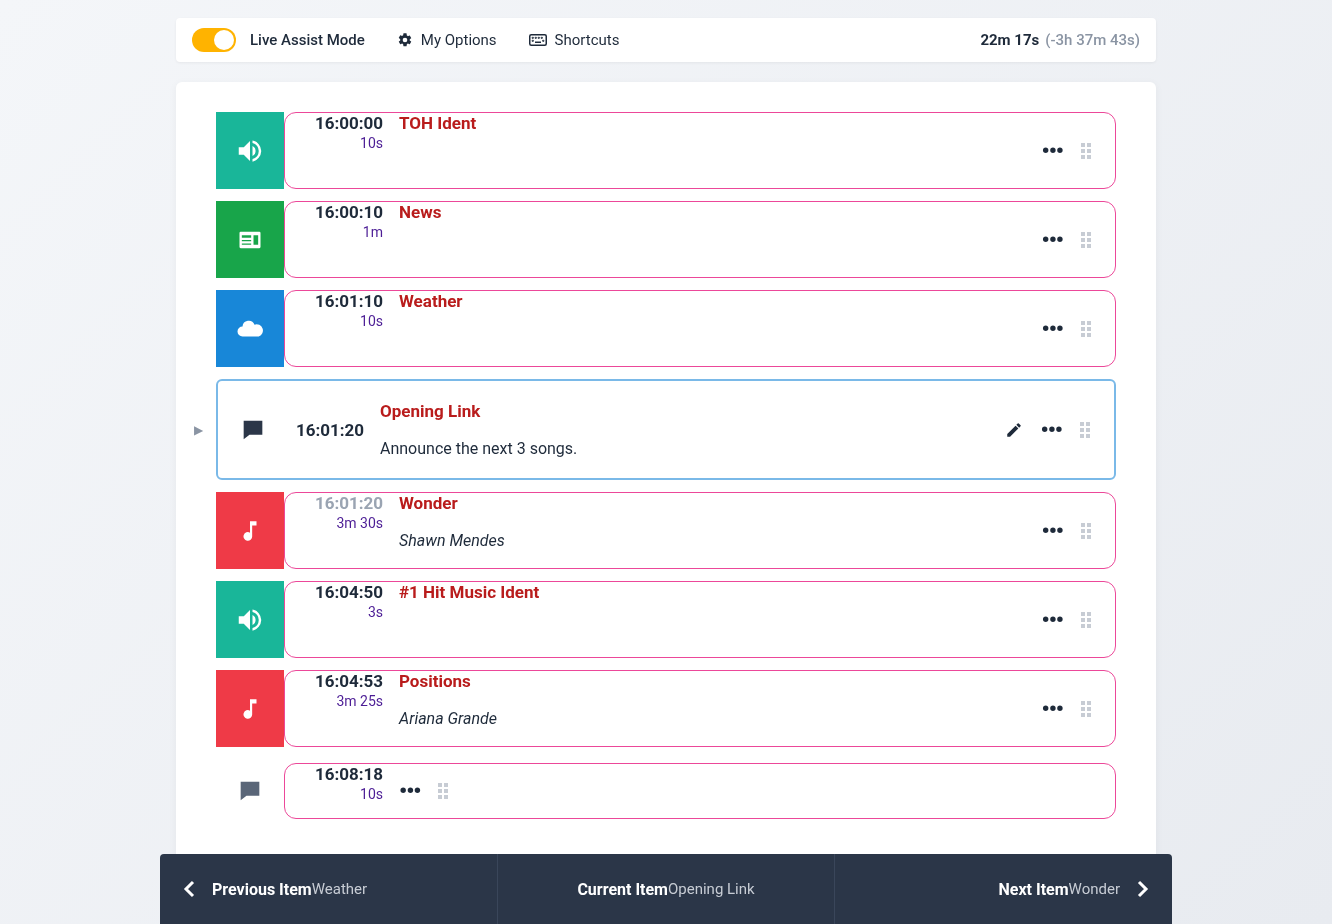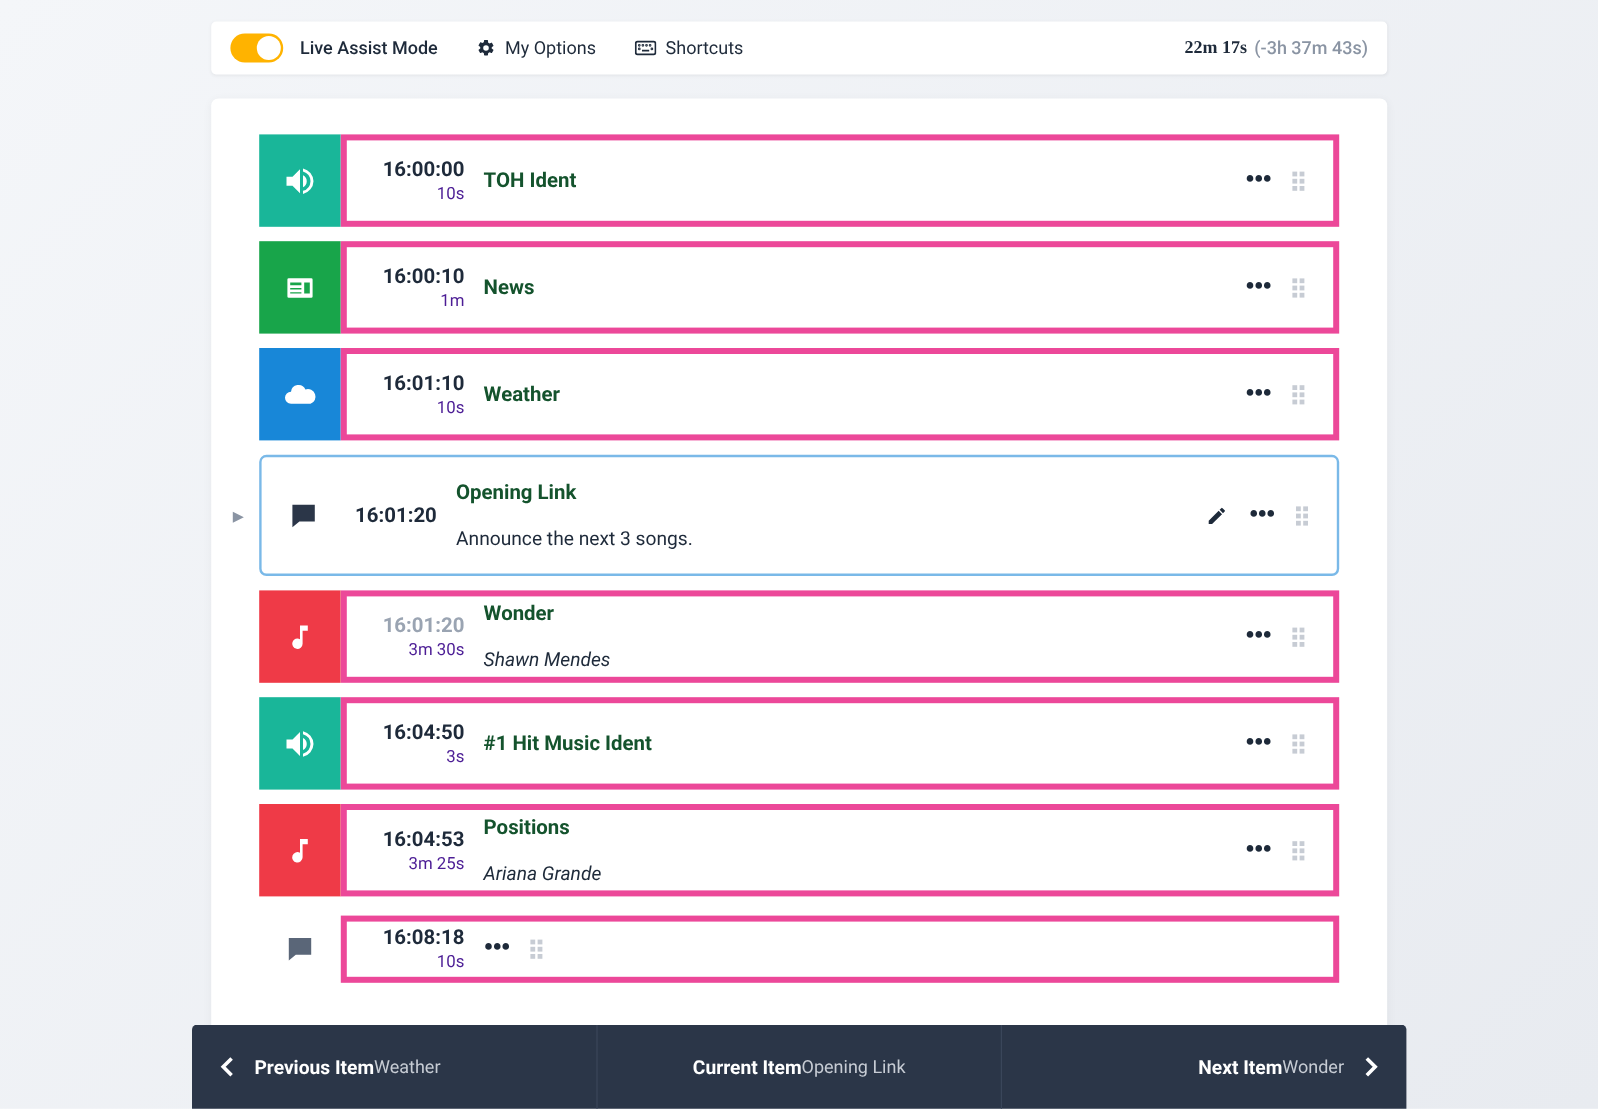--- a/index.html
+++ b/index.html
@@ -60,21 +60,20 @@
   font-size: 15px;
   color: #1e2a3a;
   cursor: pointer;
 }
 .topbar-item svg { margin-right: 8px; }
 .topbar-spacer { flex: 1; }
 .time-elapsed {
   font-size: 15px;
   font-weight: 700;
   color: #1e2a3a;
-  font-family: Liberation Serif, serif;
 }
 .time-diff {
   font-size: 15px;
   font-weight: 500;
   color: #8a94a3;
   margin-left: 6px;
 }
 .main-panel {
   margin-top: 20px;
   width: 980px;
@@ -93,24 +92,23 @@
 }
 .item-icon-box {
   width: 68px;
   display: flex;
   align-items: center;
   justify-content: center;
   color: #fff;
 }
 .item-body {
   flex: 1;
-  border: 5px solid #ec4899;
-  border-radius: 0;
-  display: flex;
-  align-items: center;
+  border: 1px solid #ec4899;
+  border-radius: 12px;
+  display: flex;
   padding: 0 18px;
   background: #fff;
 }
 .item-time-col {
   width: 80px;
   text-align: right;
   margin-right: 16px;
 }
 .item-time {
   font-size: 17px;
@@ -120,21 +118,21 @@
 .item-time.muted { color: #9aa4b2; }
 .item-dur {
   font-size: 14px;
   color: #4c1d95;
   margin-top: 2px;
 }
 .item-title-col { flex: 1; }
 .item-title {
   font-size: 17px;
   font-weight: 700;
-  color: #14532d;
+  color: #b91c1c;
 }
 .item-sub {
   font-size: 16px;
   color: #1e2a3a;
   margin-top: 18px;
 }
 .item-sub.italic { font-style: italic; }
 .item-actions {
   display: flex;
   align-items: center;

